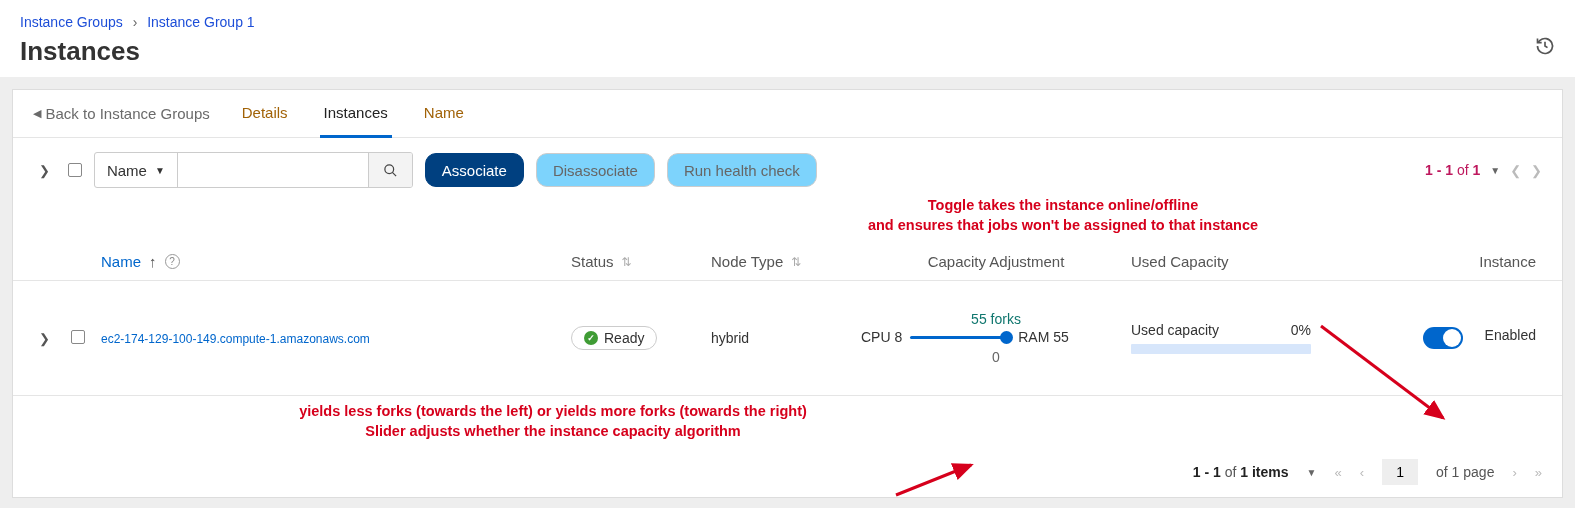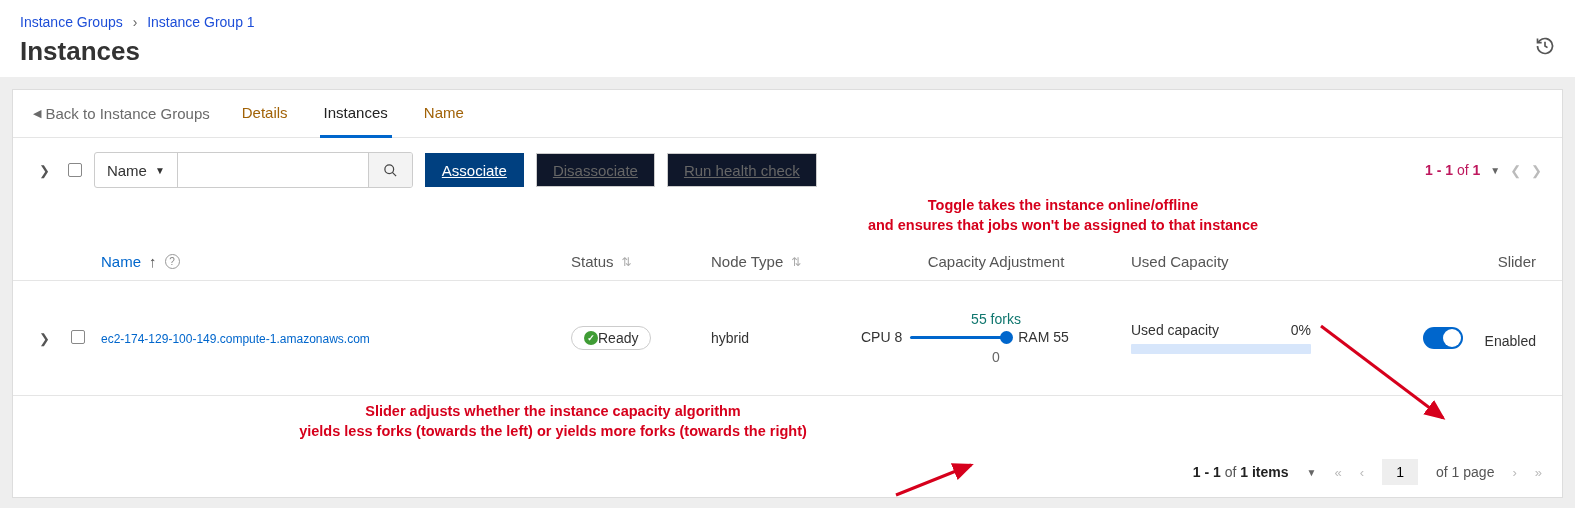--- a/index.html
+++ b/index.html
@@ -26,23 +26,23 @@
     .expand-caret { color: #555; font-size: 13px; margin: 0 6px; cursor: pointer;}
     .chk { width: 14px; height: 14px; border: 1px solid #888; border-radius: 2px; display: inline-block;}
     
     .filter-group { display: flex; border: 1px solid #ccc; border-radius: 3px; overflow: hidden;}
     .filter-select { display: flex; align-items: center; gap: 8px; padding: 0 12px; height: 34px; border-right: 1px solid #ccc; cursor: pointer; font-size: 15px;}
     .filter-select .arrow { font-size: 10px; }
     .filter-input { border: none; height: 34px; width: 190px; padding: 0 8px; font-size: 14px; outline: none;}
     .filter-search { width: 44px; height: 34px; background: #f3f3f3; border-left: 1px solid #ccc; display: flex; align-items: center; justify-content: center; color: #444; cursor: pointer;}
     .filter-search svg { width: 15px; height: 15px; }
     
-    .btn { height: 34px; padding: 8px 16px; border: 1px solid #ccc; border-radius: 0; font-size: 15px; cursor: pointer; display: inline-flex; align-items: center; text-decoration: underline;}
+    .btn { height: 34px; padding: 8px 16px; border: 1px solid #ccc; border-radius: 11px; font-size: 15px; cursor: pointer; display: inline-flex; align-items: center;}
     .btn-primary { background: #004080; color: #fff; border-color: #004080; }
-    .btn-default { background: #0f172a; color: #666; }
+    .btn-default { background: #7dd3fc; color: #666; }
     
     .spacer { flex: 1; }
     
     .top-pager { display: flex; align-items: center; gap: 10px; color: #555; font-size: 14px;}
     .top-pager .count { color: #be185d; }
     .top-pager .pg-caret { color: #bbb; cursor: pointer; font-size: 13px;}
     .count b { font-weight: 600;}
     
     .annotation { color: #d6001c; font-weight: 600; font-size: 14.5px; text-align: center; line-height: 1.35;}
     .annotation.top { padding: 0 20px 8px; margin-top: -6px; margin-left: 820px; width: 460px;}
@@ -58,39 +58,39 @@
     .col-used { width: 215px; }
     .col-actions { flex: 1; text-align: right; padding-right: 6px;}
     .th { display: flex; align-items: center; gap: 8px;}
     .sort-icon { color: #aaa; font-size: 12px;}
     .th-name { color: #0066cc; font-weight: 500; }
     .help-circle { width: 15px; height: 15px; border: 1px solid #999; border-radius: 50%; display: inline-flex; align-items: center; justify-content: center; font-size: 10px; color: #888;}
     
     .row { display: flex; align-items: center; padding: 30px 20px; border-bottom: 1px solid #e5e5e5;}
     .name-link { color: #0066cc; font-size: 12px; text-decoration: none;}
     
-    .badge { border: 1px solid #ccc; border-radius: 999px; padding: 3px 12px; display: inline-flex; align-items: center; font-size: 14px;}
+    .badge { border: 1px solid #ccc; border-radius: 999px; padding: 3px 12px; display: inline-flex; align-items: center; gap: 6px; font-size: 14px;}
     .badge .dot { width: 14px; height: 14px; background: #3f9c35; border-radius: 50%; display: inline-flex; align-items: center; justify-content: center;}
     .badge .dot::after { content: "✓"; color: #fff; font-size: 9px; font-weight: bold; line-height: 1;}
     
     .cap-cell { display: flex; flex-direction: column; align-items: center; font-size: 14px; gap: 2px;}
     .cap-forks { color: #0f766e; }
     .cap-slider-row { display: flex; align-items: center; gap: 8px; width: 100%;}
     .cap-cpu { white-space: nowrap;}
     .cap-ram { white-space: nowrap;}
     .slider { position: relative; width: 100px; height: 14px;}
     .slider .track { position: absolute; top: 6px; left: 0; right: 0; height: 3px; background: #0066cc; border-radius: 2px;}
     .slider .thumb { position: absolute; right: -3px; top: 1px; width: 13px; height: 13px; background: #0066cc; border-radius: 50%;}
     .cap-zero { color: #666; margin-top: 2px;}
     
     .used-cell { display: flex; flex-direction: column; gap: 6px; font-size: 14px;}
     .used-top { display: flex; justify-content: space-between; width: 180px;}
     .used-bar { width: 180px; height: 10px; background: #d7e6fb; border-radius: 1px;}
     
-    .actions-cell { display: flex; align-items: flex-end; justify-content: flex-end; gap: 22px; flex: 1; padding-right: 6px;}
+    .actions-cell { display: flex; align-items: flex-start; justify-content: flex-end; gap: 22px; flex: 1; padding-right: 6px;}
     .toggle { width: 40px; height: 22px; background: #0066cc; border-radius: 999px; position: relative; cursor: pointer;}
     .toggle .knob { position: absolute; right: 2px; top: 2px; width: 18px; height: 18px; background: #fff; border-radius: 50%;}
     
     .arrow-svg { position: absolute; pointer-events: none;}
     
     .footer-pager { display: flex; align-items: center; justify-content: flex-end; gap: 18px; padding: 12px 20px; font-size: 14px; color: #555;}
     .footer-pager .count b { color: #222;}
     .pg-btn { color: #bbb; cursor: pointer; font-size: 13px;}
     .pg-input { width: 36px; height: 26px; text-align: center; border: none; background: #eee; font-size: 14px;}
     .down-caret { font-size: 10px; color: #666;}
@@ -174,21 +174,21 @@
       <div class="col-node th">
         <span>Node Type</span>
         <span class="sort-icon">⇅</span>
       </div>
       <div class="col-cap th" style="justify-content:center">
         <span>Capacity Adjustment</span>
       </div>
       <div class="col-used th">
         <span>Used Capacity</span>
       </div>
-      <div class="col-actions">Slider</div>
+      <div class="col-actions">Instance</div>
     </div>
 
     <div class="row" style="position:relative">
       <div class="col-caret"><span class="expand-caret">❯</span></div>
       <div class="col-chk"><span class="chk"></span></div>
       <div class="col-name"><a href="#" class="name-link">ec2-174-129-100-149.compute-1.amazonaws.com</a></div>
       <div class="col-status">
         <span class="badge">
           <span class="dot"></span>
           <span>Ready</span>
@@ -237,22 +237,22 @@
     <svg class="arrow-svg" style="left:1300px; top:228px;" width="160" height="115">
       <defs>
           <marker id="ah2" markerWidth="8" markerHeight="8" refX="6" refY="3" orient="auto">
             <path d="M0,0 L7,3 L0,6 Z" fill="#d6001c"></path>
           </marker>
         </defs>
       <line x1="8" y1="8" x2="130" y2="100" stroke="#d6001c" stroke-width="3" marker-end="url(#ah2)"></line>
     </svg>
 
     <div class="annotation bottom">
+      <div>yields less forks (towards the left) or yields more forks (towards the right)</div>
       <div>Slider adjusts whether the instance capacity algorithm</div>
-      <div>yields less forks (towards the left) or yields more forks (towards the right)</div>
     </div>
 
     <div class="footer-pager">
       <span class="count"><b>1 - 1</b> <span>of</span> <b>1 items</b></span>
       <span class="down-caret">▼</span>
       <span class="pg-btn">«</span>
       <span class="pg-btn">‹</span>
       <input class="pg-input" value="1" style="">
       <span>of 1 page</span>
       <span class="pg-btn">›</span>

